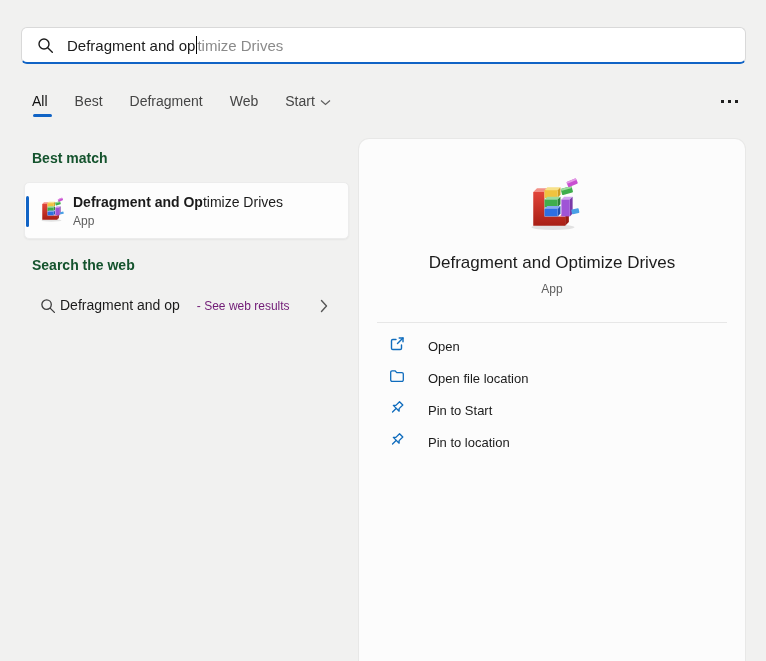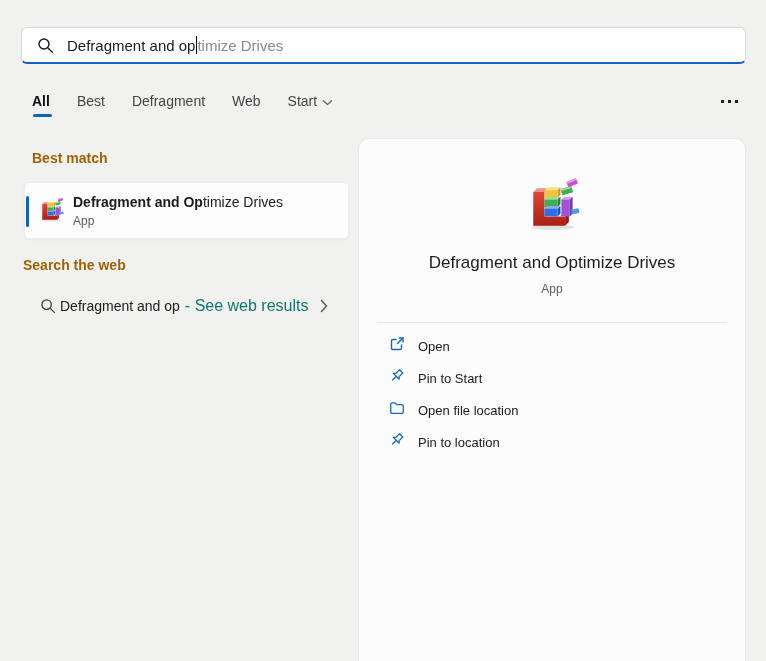--- a/index.html
+++ b/index.html
@@ -17,54 +17,54 @@
     border-radius:6px;display:flex;align-items:center;padding:0 12px 0 15px;
   }
   .search-box .glyph{flex:0 0 auto;display:flex;align-items:center;}
   .search-text{display:flex;align-items:center;margin-left:13px;font-size:15px;white-space:pre;}
   .search-text .typed{color:#1b1b1b;}
   .search-text .caret{width:1px;height:18px;background:#000;margin-left:1px;}
   .search-text .suggestion{color:#8a8a8a;}
   
   .tabs{position:absolute;left:32px;top:93px;display:flex;align-items:center;gap:27px;font-size:14px;color:#454545;}
   .tab{cursor:default;display:flex;align-items:center;gap:5px;padding-bottom:2px;}
-  .tab.selected{color:#111;font-weight:700;justify-content:flex-end;}
+  .tab.selected{color:#111;font-weight:400;justify-content:flex-end;}
   .tab-underline{position:absolute;left:33px;top:114px;width:19px;height:3px;border-radius:2px;background:#1063c5;}
   .overflow-btn{position:absolute;left:716px;top:92px;width:26px;height:18px;display:flex;align-items:center;justify-content:center;gap:4px;}
   .overflow-btn i{width:3px;height:3px;background:#1f1f1f;display:block;}
   
-  .section-label{position:absolute;font-size:14px;font-weight:700;color:#a16207;}
+  .section-label{position:absolute;font-size:14px;font-weight:700;color:#14532d;}
   .lbl-best{left:32px;top:150px;}
-  .lbl-web{left:23px;top:257px;}
+  .lbl-web{left:32px;top:257px;}
   .best-card{
     position:absolute;left:24px;top:182px;width:325px;height:57px;box-sizing:border-box;
     background:#fdfdfd;border:1px solid #ececec;border-radius:5px;
     box-shadow:0 1px 2px rgba(0,0,0,0.05);
   }
   .best-accent{position:absolute;left:1px;top:13px;width:3px;height:31px;border-radius:2px;background:#1063c5;}
   .best-icon{position:absolute;left:12px;top:14px;width:28px;height:28px;}
   .best-title{position:absolute;left:48px;top:11px;font-size:14px;color:#1b1b1b;white-space:nowrap;}
   .best-title .match{font-weight:700;}
   .best-sub{position:absolute;left:48px;top:31px;font-size:12px;color:#5e5e5e;}
   .web-row{position:absolute;left:24px;top:287px;width:325px;height:38px;}
   .web-row .glyph{position:absolute;left:16px;top:11px;}
   .web-row .txt{position:absolute;left:36px;top:10px;font-size:14px;color:#1b1b1b;white-space:nowrap;}
-  .web-row .hint{font-size:16px;color:#0f766e;margin-left:5px;}
+  .web-row .hint{font-size:12px;color:#701a75;margin-left:17px;}
   .web-row .chev{position:absolute;left:296px;top:12px;}
   
   .preview{
     position:absolute;left:359px;top:139px;width:386px;height:560px;box-sizing:border-box;
     background:#fcfcfc;border-radius:10px;box-shadow:0 0 0 1px rgba(0,0,0,0.035);
   }
   .preview .app-icon{display:block;margin:38px auto 0;width:60px;height:60px;}
   .preview .p-title{margin-top:16px;text-align:center;font-size:17px;color:#1c1c1c;}
   .preview .p-sub{margin-top:9px;text-align:center;font-size:12px;color:#5e5e5e;}
   .preview .divider{margin:26px 18px 0;border-top:1px solid #e7e7e7;height:0;}
   .actions{margin-top:7px;}
-  .action-row{display:flex;align-items:center;height:32px;padding-left:30px;gap:13px;}
+  .action-row{display:flex;align-items:center;height:32px;padding-left:30px;gap:23px;}
   .action-row .label{font-size:13px;color:#1b1b1b;}
   .action-row svg{flex:0 0 auto;}
 </style>
 </head>
 <body>
 
 <svg width="0" height="0" style="position:absolute" aria-hidden="true">
   <defs>
     <linearGradient id="gradRed" x1="0" y1="0" x2="0" y2="1">
       <stop offset="0" stop-color="#e2453a"></stop>
@@ -202,41 +202,41 @@
             <path d="M8.5 7.5 14 2"></path>
               <path d="M10.2 2H14v3.8"></path>
           </svg>
         </span>
         <span class="label">Open</span>
       </div>
 
 
       <div class="action-row">
         <span>
+          <svg width="16" height="16" viewBox="0 0 16 16" fill="none" stroke="#0f6cbd" stroke-width="1.3" stroke-linejoin="round">
+            <path d="M1.7 4.2a1.4 1.4 0 0 1 1.4-1.4h2.9l1.8 1.8h5.1a1.4 1.4 0 0 1 1.4 1.4v6a1.4 1.4 0 0 1-1.4 1.4H3.1a1.4 1.4 0 0 1-1.4-1.4Z"></path>
+          </svg>
+        </span>
+        <span class="label">Open file location</span>
+      </div>
+
+      <div class="action-row">
+        <span>
           <svg width="16" height="16" viewBox="0 0 16 16" fill="none" stroke="#0f6cbd" stroke-width="1.3" stroke-linecap="round" stroke-linejoin="round">
             <g transform="rotate(45 8 7.5)">
               <path d="M5.7 1.6h4.6v5.2l1.8 1.8H3.9l1.8-1.8Z"></path>
               <path d="M8 8.8V13.8"></path>
             </g>
           </svg>
         </span>
         <span class="label">Pin to Start</span>
       </div>
 
       <div class="action-row">
         <span>
-          <svg width="16" height="16" viewBox="0 0 16 16" fill="none" stroke="#0f6cbd" stroke-width="1.3" stroke-linejoin="round">
-            <path d="M1.7 4.2a1.4 1.4 0 0 1 1.4-1.4h2.9l1.8 1.8h5.1a1.4 1.4 0 0 1 1.4 1.4v6a1.4 1.4 0 0 1-1.4 1.4H3.1a1.4 1.4 0 0 1-1.4-1.4Z"></path>
-          </svg>
-        </span>
-        <span class="label">Open file location</span>
-      </div>
-
-      <div class="action-row">
-        <span>
           <svg width="16" height="16" viewBox="0 0 16 16" fill="none" stroke="#0f6cbd" stroke-width="1.3" stroke-linecap="round" stroke-linejoin="round">
             <g transform="rotate(45 8 7.5)">
               <path d="M5.7 1.6h4.6v5.2l1.8 1.8H3.9l1.8-1.8Z"></path>
               <path d="M8 8.8V13.8"></path>
             </g>
           </svg>
         </span>
         <span class="label">Pin to location</span>
       </div>
 

